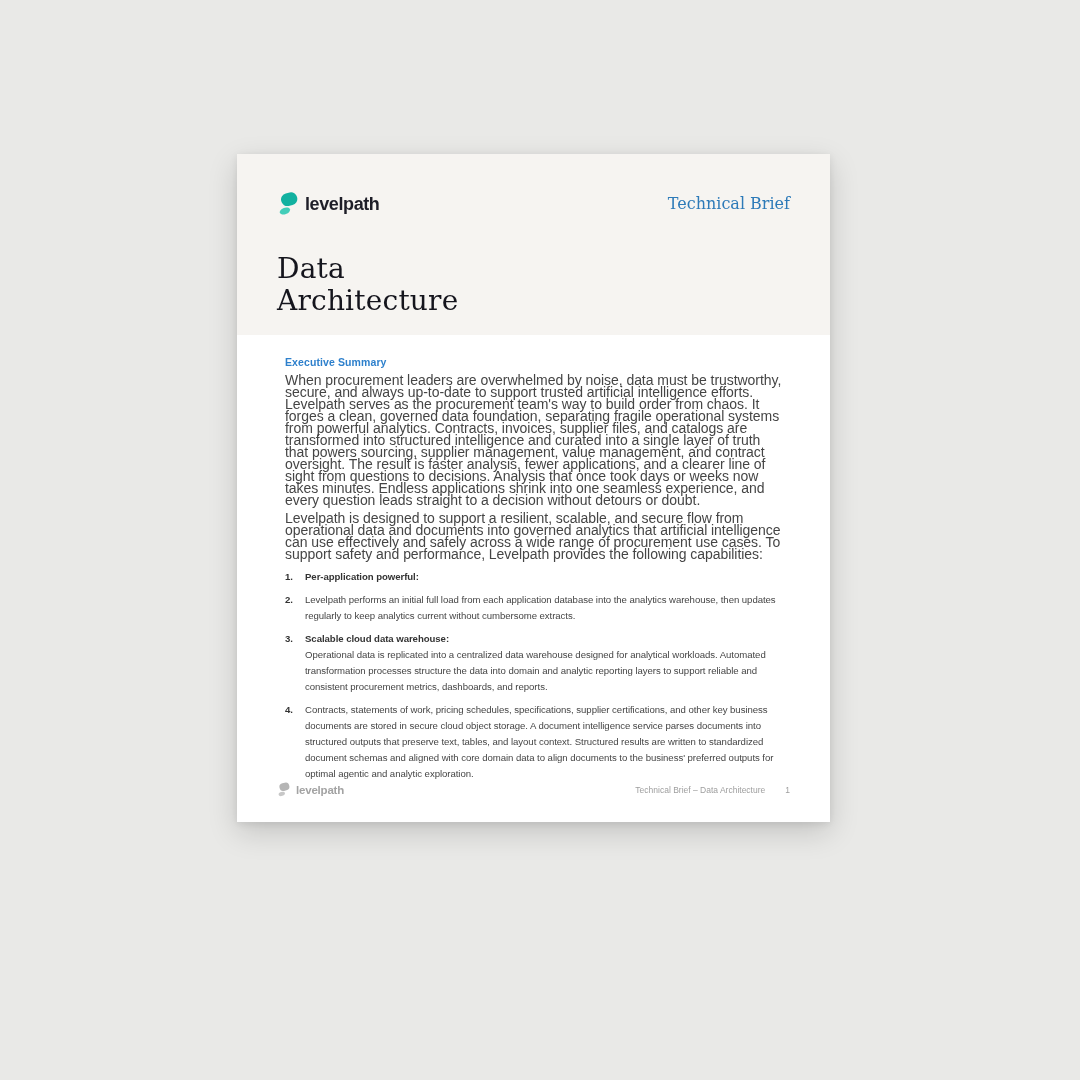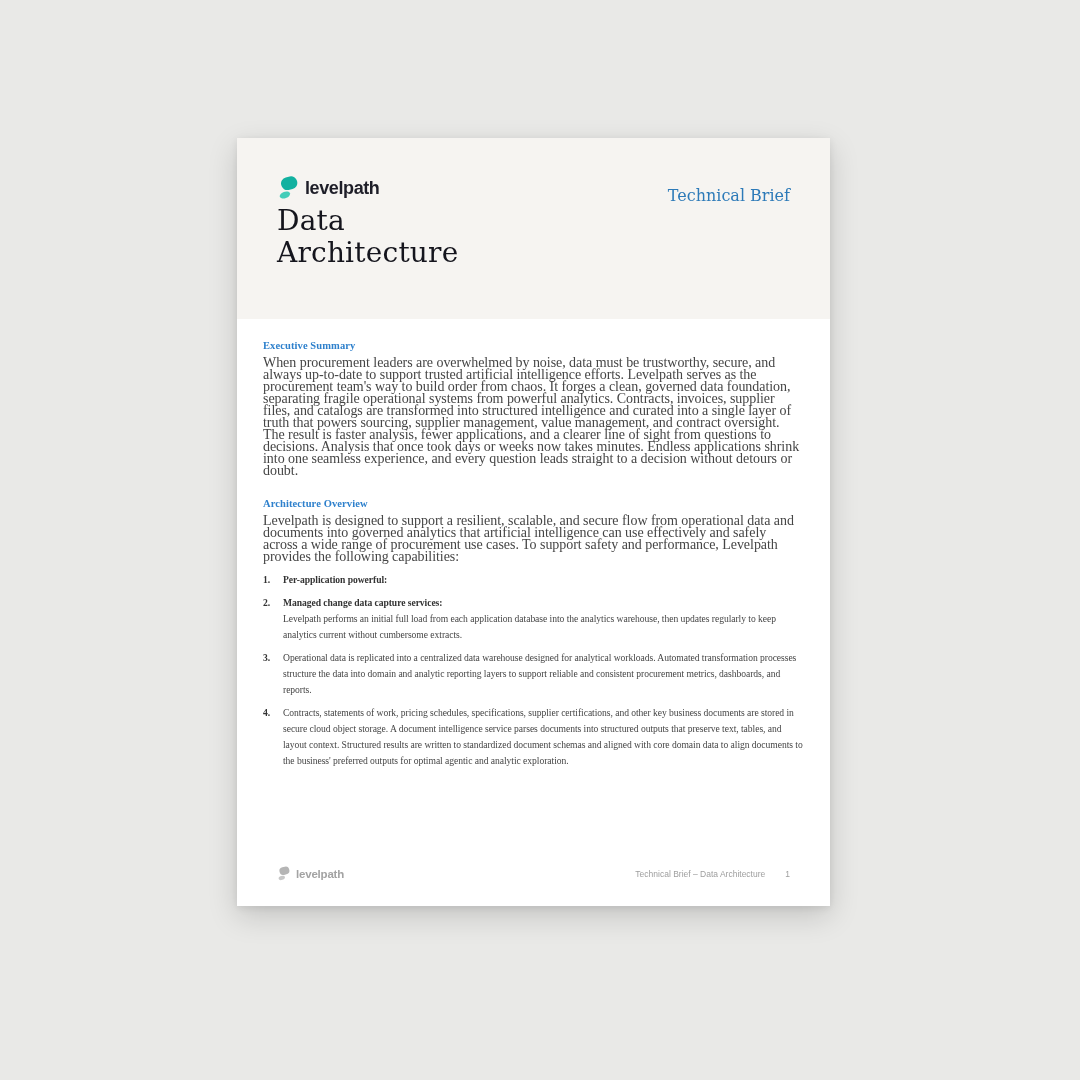--- a/index.html
+++ b/index.html
@@ -6,23 +6,23 @@
   html, body { width: 1080px; height: 1080px; }
   body {
     background: #e9e9e7;
     font-family: "Liberation Sans", sans-serif;
     position: relative;
     overflow: hidden;
   }
   .page {
     position: absolute;
     left: 237px;
-    top: 138px;
+    top: 154px;
     width: 593px;
-    height: 768px;
+    height: 668px;
     background: #ffffff;
     box-shadow: 0 10px 28px rgba(0,0,0,0.16), 0 2px 8px rgba(0,0,0,0.08);
     overflow: hidden;
   }
   .header-band {
     height: 181px;
     background: #f6f4f1;
     padding: 38px 40px 0 40px;
   }
   .header-row {
@@ -39,33 +39,33 @@
   .brand .wordmark {
     font-size: 18px;
     font-weight: 600;
     letter-spacing: -0.4px;
     color: #1e1e28;
   }
   .doc-type {
     font-family: "DejaVu Serif", serif;
     font-size: 16px;
     color: #2d7ab8;
-    margin-top: 10px;
+    margin-top: 2px;
   }
   .doc-title {
+    margin-top: 36px;
     font-family: "DejaVu Serif", serif;
     font-size: 28px;
     line-height: 32px;
     color: #15151d;
     white-space: pre-line;
     letter-spacing: 0.2px;
   }
   .body-area {
-    padding: 0 26px;
-    font-family: Liberation Serif, serif;
+    padding: 0 48px;
   }
   .section-heading {
     margin-top: 21px;
     font-size: 10.5px;
     font-weight: bold;
     color: #2e80cc;
     letter-spacing: 0.1px;
   }
   .para {
     margin-top: 6px;
@@ -136,43 +136,42 @@
     </div>
     <div class="doc-title">Data
 Architecture</div>
   </div>
 
   <div class="body-area">
 
     <div class="section-heading">Executive Summary</div>
     <div class="para">When procurement leaders are overwhelmed by noise, data must be trustworthy, secure, and always up-to-date to support trusted artificial intelligence efforts. Levelpath serves as the procurement team's way to build order from chaos. It forges a clean, governed data foundation, separating fragile operational systems from powerful analytics. Contracts, invoices, supplier files, and catalogs are transformed into structured intelligence and curated into a single layer of truth that powers sourcing, supplier management, value management, and contract oversight. The result is faster analysis, fewer applications, and a clearer line of sight from questions to decisions. Analysis that once took days or weeks now takes minutes. Endless applications shrink into one seamless experience, and every question leads straight to a decision without detours or doubt.</div>
 
-    <div class="section-heading">Architecture Overview</div>
     <div class="para">Levelpath is designed to support a resilient, scalable, and secure flow from operational data and documents into governed analytics that artificial intelligence can use effectively and safely across a wide range of procurement use cases. To support safety and performance, Levelpath provides the following capabilities:</div>
 
     <div class="cap-list">
 
       <div class="cap-item">
         <div class="cap-num">1.</div>
         <div class="cap-content">
           <div class="cap-title">Per-application powerful:</div>
         </div>
       </div>
 
       <div class="cap-item">
         <div class="cap-num">2.</div>
         <div class="cap-content">
-          <div class="cap-title">Managed change data capture services:</div>
           <div class="cap-body">Levelpath performs an initial full load from each application database into the analytics warehouse, then updates regularly to keep analytics current without cumbersome extracts.</div>
         </div>
       </div>
 
       <div class="cap-item">
         <div class="cap-num">3.</div>
         <div class="cap-content">
+          <div class="cap-title">Scalable cloud data warehouse:</div>
           <div class="cap-body">Operational data is replicated into a centralized data warehouse designed for analytical workloads. Automated transformation processes structure the data into domain and analytic reporting layers to support reliable and consistent procurement metrics, dashboards, and reports.</div>
         </div>
       </div>
 
       <div class="cap-item">
         <div class="cap-num">4.</div>
         <div class="cap-content">
           <div class="cap-body">Contracts, statements of work, pricing schedules, specifications, supplier certifications, and other key business documents are stored in secure cloud object storage. A document intelligence service parses documents into structured outputs that preserve text, tables, and layout context. Structured results are written to standardized document schemas and aligned with core domain data to align documents to the business' preferred outputs for optimal agentic and analytic exploration.</div>
         </div>
       </div>

